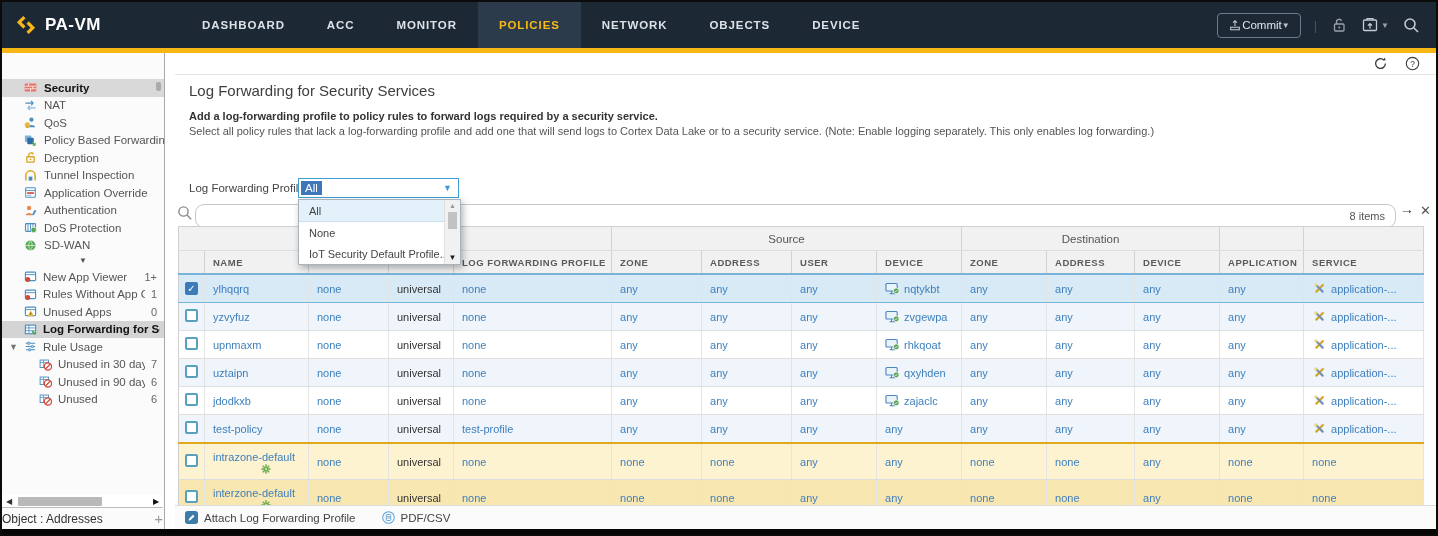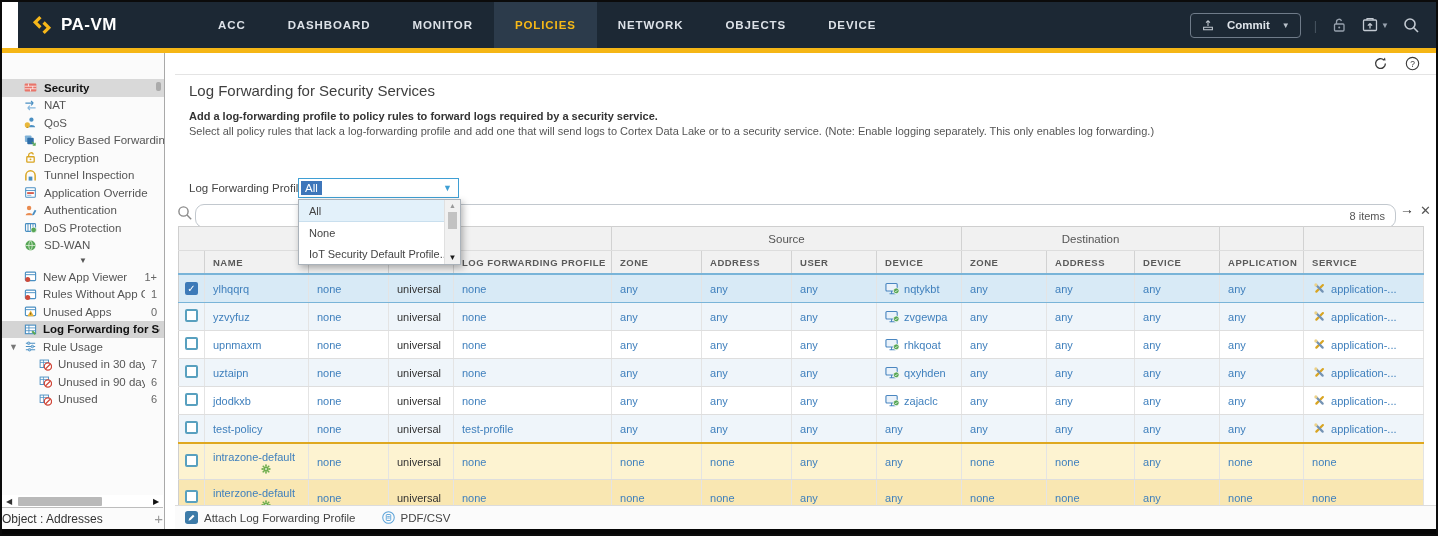--- a/index.html
+++ b/index.html
@@ -1,26 +1,26 @@
 <!DOCTYPE html>
 <html><head>
 <meta charset="utf-8">
 <style>
   html,body{margin:0;padding:0;background:#9a9a9a;}
   .app{position:relative;width:1438px;height:536px;background:#fff;border:2px solid #0b0b0b;box-sizing:border-box;overflow:hidden;font-family:"Liberation Sans",sans-serif;}
   svg{display:block}
   
-  .topnav{position:absolute;left:0;top:0;right:0;height:46px;background:#1c2834;display:flex;align-items:stretch;margin-left:16px;}
+  .topnav{position:absolute;left:0;top:0;right:0;height:46px;background:#1c2834;display:flex;align-items:stretch;}
   .brand{display:flex;align-items:center;gap:9px;padding-left:14px;width:165px;}
   .brand-name{font-size:17px;font-weight:bold;letter-spacing:.5px;color:#fff;}
   .tabs{display:flex;align-items:stretch;}
   .tab{display:flex;align-items:center;padding:0 21px;font-size:11.5px;font-weight:bold;letter-spacing:.9px;color:#dde2e8;cursor:pointer;}
   .tab.active{background:#2c3b4b;color:#f7b917;}
   .nav-right{margin-left:auto;display:flex;align-items:center;gap:13px;padding-right:16px;}
-  .commit-btn{display:flex;align-items:center;gap:12px;height:25px;padding:0 10px;border:1px solid #6f7b89;border-radius:4px;background:transparent;color:#dfe4ea;font-size:11.5px;font-weight:bold;cursor:pointer;}
+  .commit-btn{display:flex;align-items:center;gap:0;height:25px;padding:0 10px;border:1px solid #6f7b89;border-radius:4px;background:transparent;color:#dfe4ea;font-size:11.5px;font-weight:normal;cursor:pointer;}
   .commit-btn .chev{font-size:8px;color:#b9c1ca}
   .nav-sep{color:#46525f;font-size:13px;}
   .nav-icon{width:18px;height:18px;cursor:pointer}
   .save-wrap{display:flex;align-items:center;gap:2px}
   .save-wrap .chev{color:#97a1ad;font-size:8px}
   .gold-strip{position:absolute;top:46px;left:0;right:0;height:5px;background:#f5b616;}
   
   .sidebar{position:absolute;left:0;top:51px;bottom:5px;width:163px;background:#fbfbfb;border-right:1px solid #a9a9a9;box-sizing:border-box;}
   .rulebase{margin:0;padding:26px 0 0;list-style:none;}
   .side-item{display:flex;align-items:center;gap:7px;height:17.5px;padding:0 4px 0 22px;font-size:11.5px;color:#555;cursor:pointer;white-space:nowrap;overflow:hidden;}
@@ -101,22 +101,22 @@
     <div class="brand">
       <span class="ico" style="width:20px;height:20px">
         <svg viewBox="0 0 22 22">
             <path d="M8 1L1 8l7 7 2.5-2.5L6 8l4.5-4.5z" fill="#f6b71a"></path>
             <path d="M14 21l7-7-7-7-2.5 2.5L16 14l-4.5 4.5z" fill="#f6b71a"></path>
           </svg>
       </span>
       <span class="brand-name">PA-VM</span>
     </div>
     <nav class="tabs" id="nav-tabs">
+        <div class="tab">DASHBOARD</div>
         <div class="tab">ACC</div>
-        <div class="tab">DASHBOARD</div>
         <div class="tab">MONITOR</div>
         <div class="tab active">POLICIES</div>
         <div class="tab">NETWORK</div>
         <div class="tab">OBJECTS</div>
         <div class="tab">DEVICE</div>
       </nav>
     <div class="nav-right">
       <button class="commit-btn">
         <span class="ico" style="width:14px;height:14px">
           <svg viewBox="0 0 16 16">

